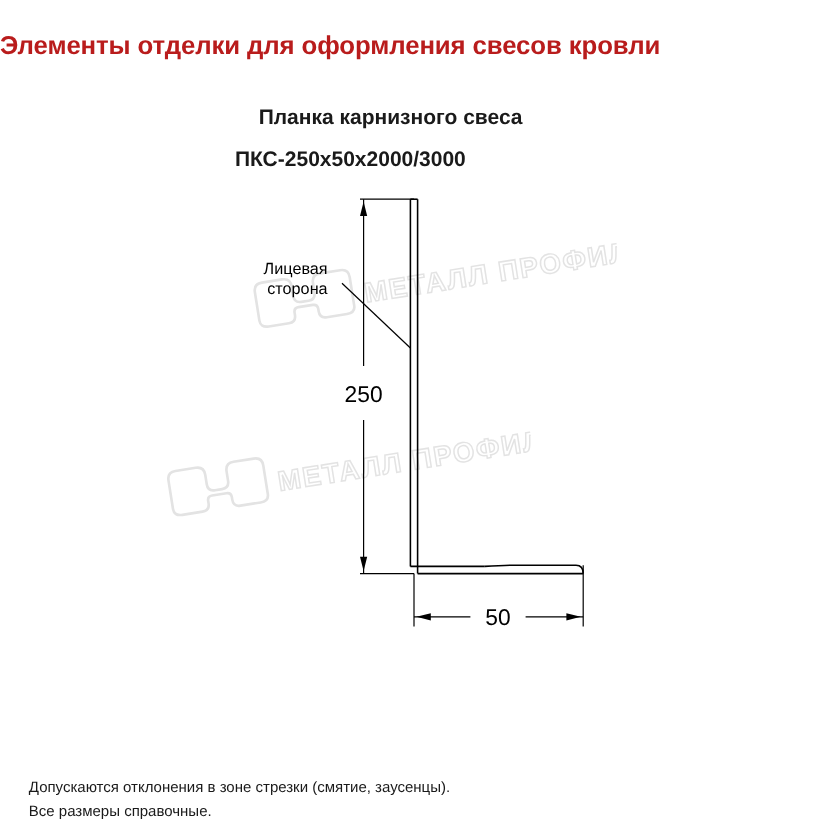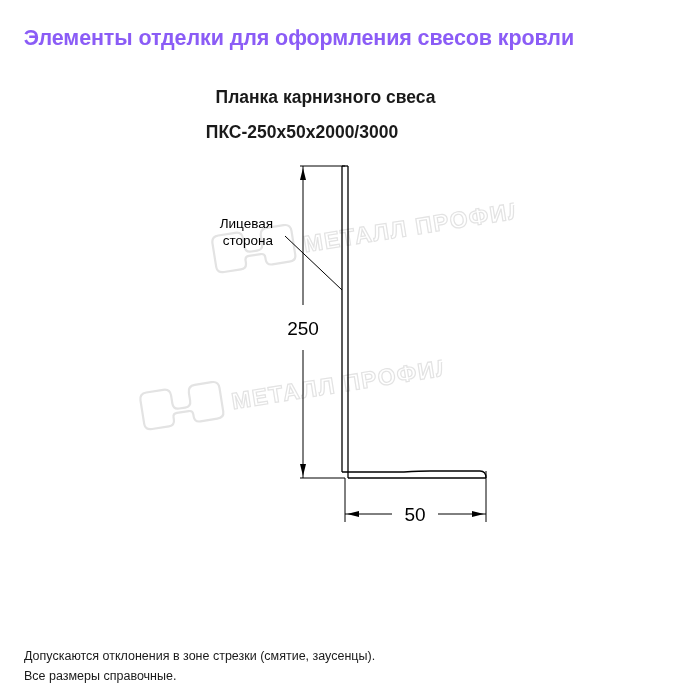--- a/index.html
+++ b/index.html
@@ -21,40 +21,40 @@
     width: 700px;
     height: 700px;
   }
 
   
   .title {
     position: absolute;
     top: 26px;
     left: 0;
     width: 574px;
-    text-align: right;
+    text-align: left;
     font-size: 21.5px;
     font-weight: bold;
     letter-spacing: -0.1px;
-    color: #8b5cf6;
+    color: #b91c1c;
   }
   .subtitle {
     position: absolute;
     top: 87px;
     left: 0;
     width: 651px;
     text-align: center;
     font-size: 17.5px;
     font-weight: bold;
     color: #1a1a1a;
   }
   .code {
     position: absolute;
     top: 122px;
-    left: 18px;
+    left: 8px;
     width: 568px;
     text-align: center;
     font-size: 17.5px;
     font-weight: bold;
     color: #1a1a1a;
   }
 
   
   .drawing {
     position: absolute;

